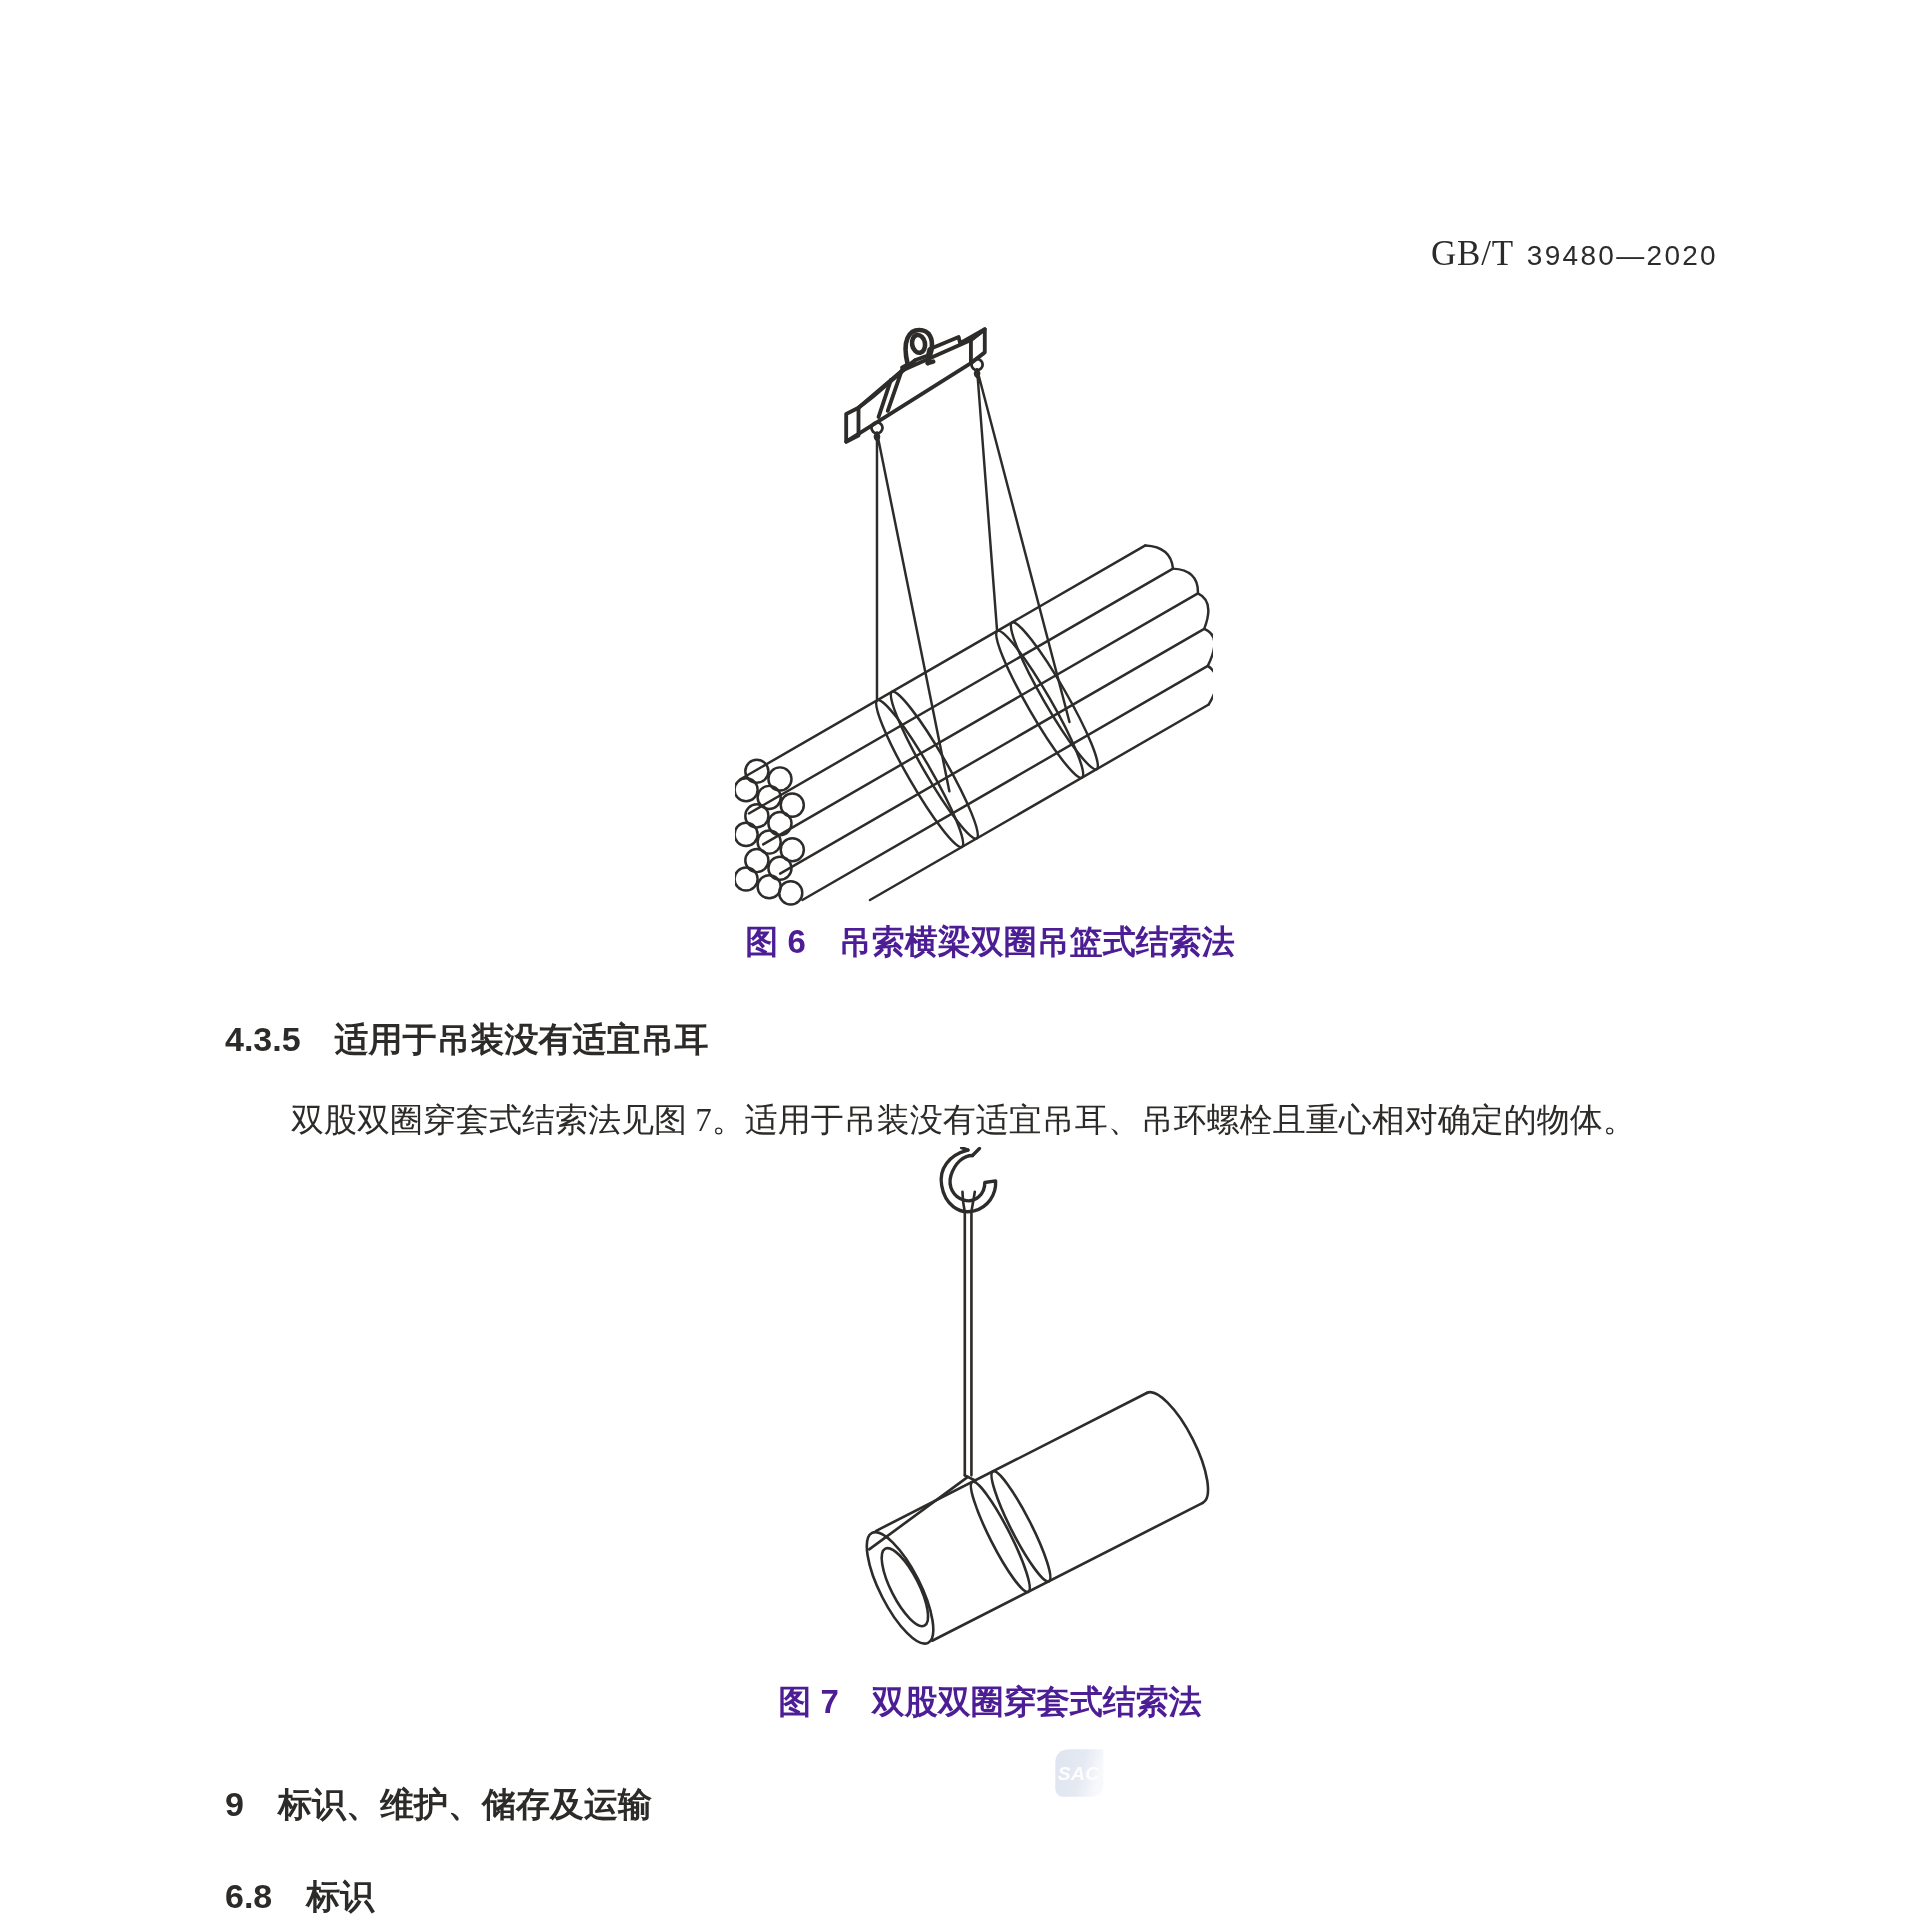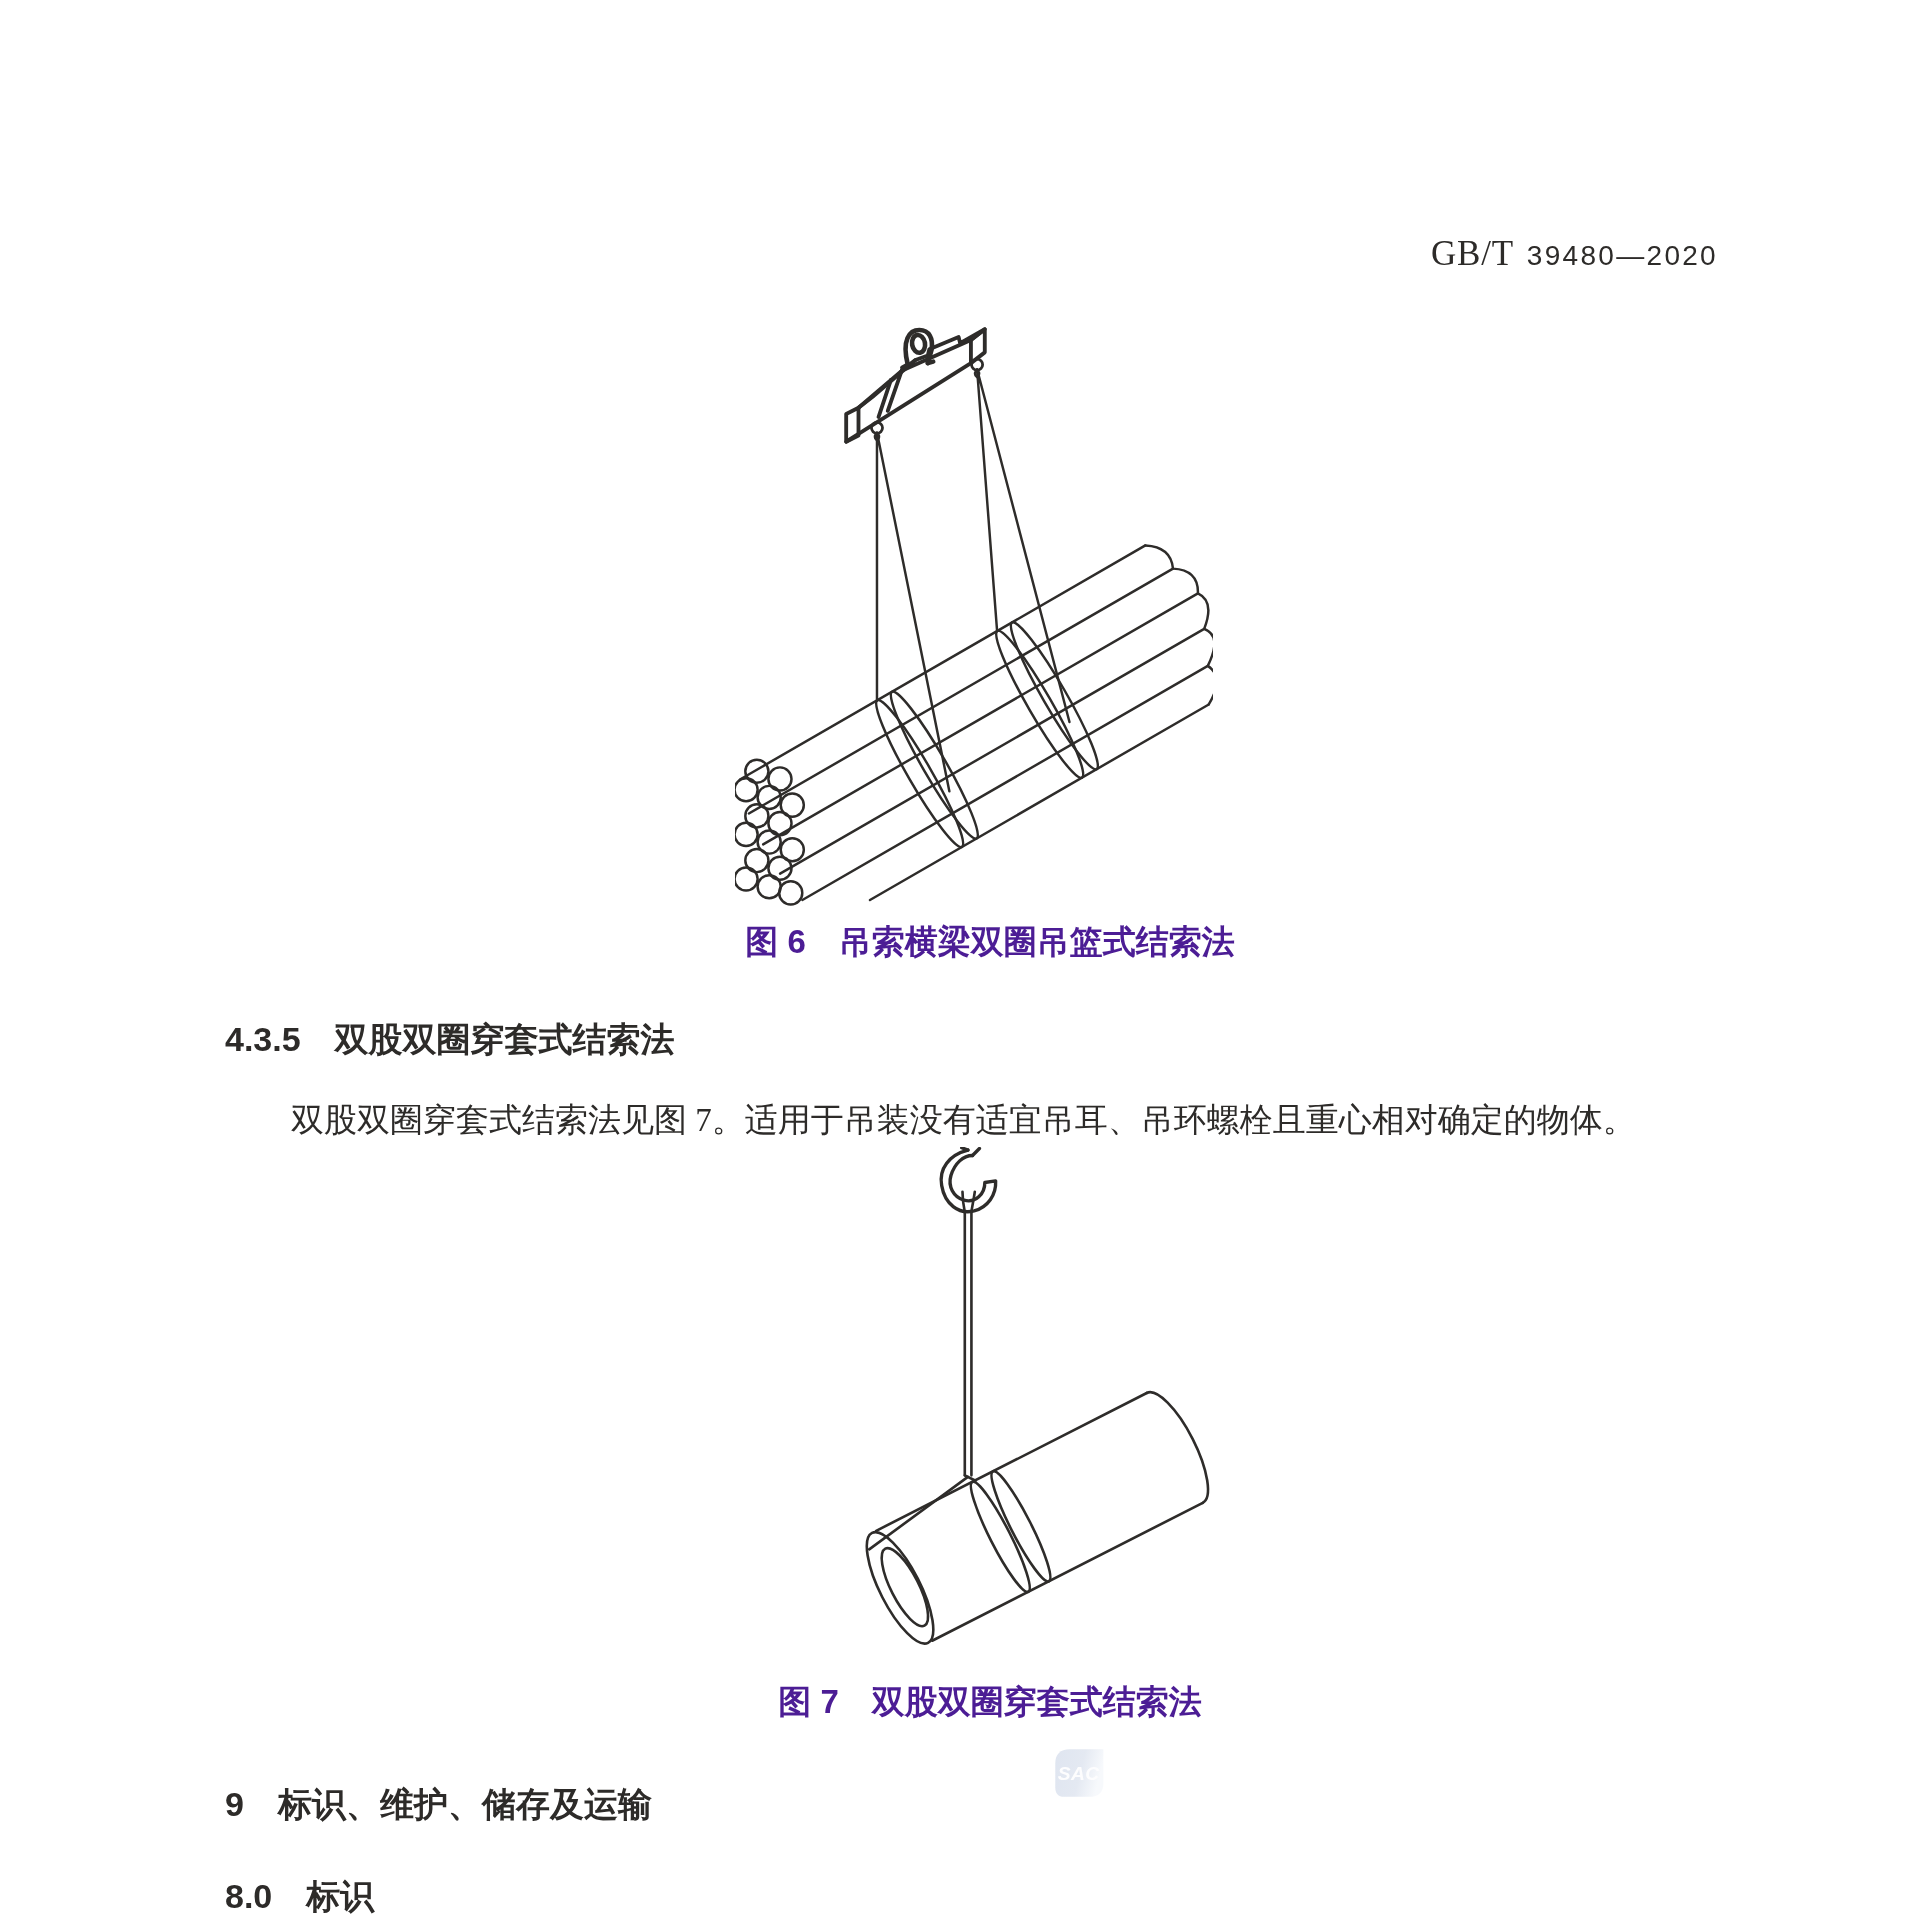--- a/index.html
+++ b/index.html
@@ -119,21 +119,21 @@
       <g class="lineart" stroke-width="1.8">
         <circle cx="92" cy="83" r="3.6"></circle>
         <path d="M92,86.6 Q89.5,89 92,91 Q94.5,89 92,86.6"></path>
         <circle cx="157" cy="42" r="3.6"></circle>
         <path d="M157,45.6 Q154.5,48 157,50 Q159.5,48 157,45.6"></path>
       </g>
     </svg>
   </figure>
   <div class="caption cap6">图 6　吊索横梁双圈吊篮式结索法</div>
 
-  <h3 class="h-clause h435">4.3.5　双股双圈穿套式结索法</h3>
+  <h3 class="h-clause h435">4.3.5　适用于吊装没有适宜吊耳</h3>
   <p class="para p435">双股双圈穿套式结索法见图 7。适用于吊装没有适宜吊耳、吊环螺栓且重心相对确定的物体。</p>
 
   <figure class="fig fig7">
     <svg width="478" height="501" viewBox="0 0 310 325" xmlns="http://www.w3.org/2000/svg">
 
       <g class="lineart" stroke-width="2.2">
         <path d="M116,2 C104,5 97,14 99,25 C101,37 110,44 120,41.5 C129,39 134.5,31 134,22 L127,23 C127,30.5 121,36.5 113.5,34.5 C106.5,32.5 103,25.5 105,18.5 C107.5,10.5 113,5.5 119,5.5"></path>
         <path d="M112,0.5 L116,2 M123.5,1 L119,5.5"></path>
       </g>
 
@@ -166,16 +166,16 @@
           <stop offset="0.6" stop-color="#e4e9f2"></stop>
           <stop offset="1" stop-color="#f7f9fc"></stop>
         </linearGradient>
       </defs>
       <path d="M40,3 L128,3 L128,92 C128,115 115,127 92,127 L26,127 C10,127 3,118 3,102 L3,40 C3,16 16,3 40,3 Z" fill="url(#sacfade)"></path>
       <text x="64" y="82" text-anchor="middle" font-family="Liberation Sans, sans-serif" font-size="50" font-weight="700" font-style="italic" fill="#fdfdfe" letter-spacing="1">SAC</text>
     </svg>
   </div>
 
   <h2 class="h-clause h5">9　标识、维护、储存及运输</h2>
-  <h3 class="h-clause h51">8.0　标识</h3>
+  <h3 class="h-clause h51">6.8　标识</h3>
 
 </div>
 
 
 </body></html>

